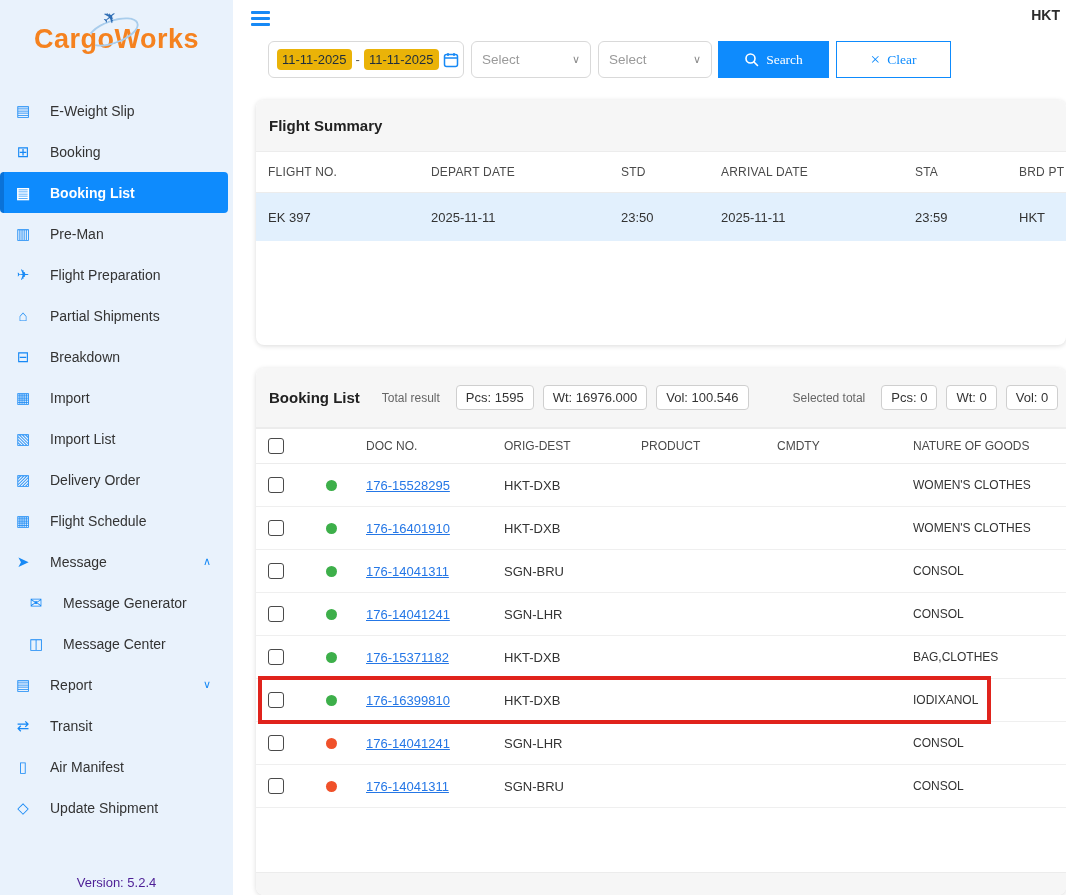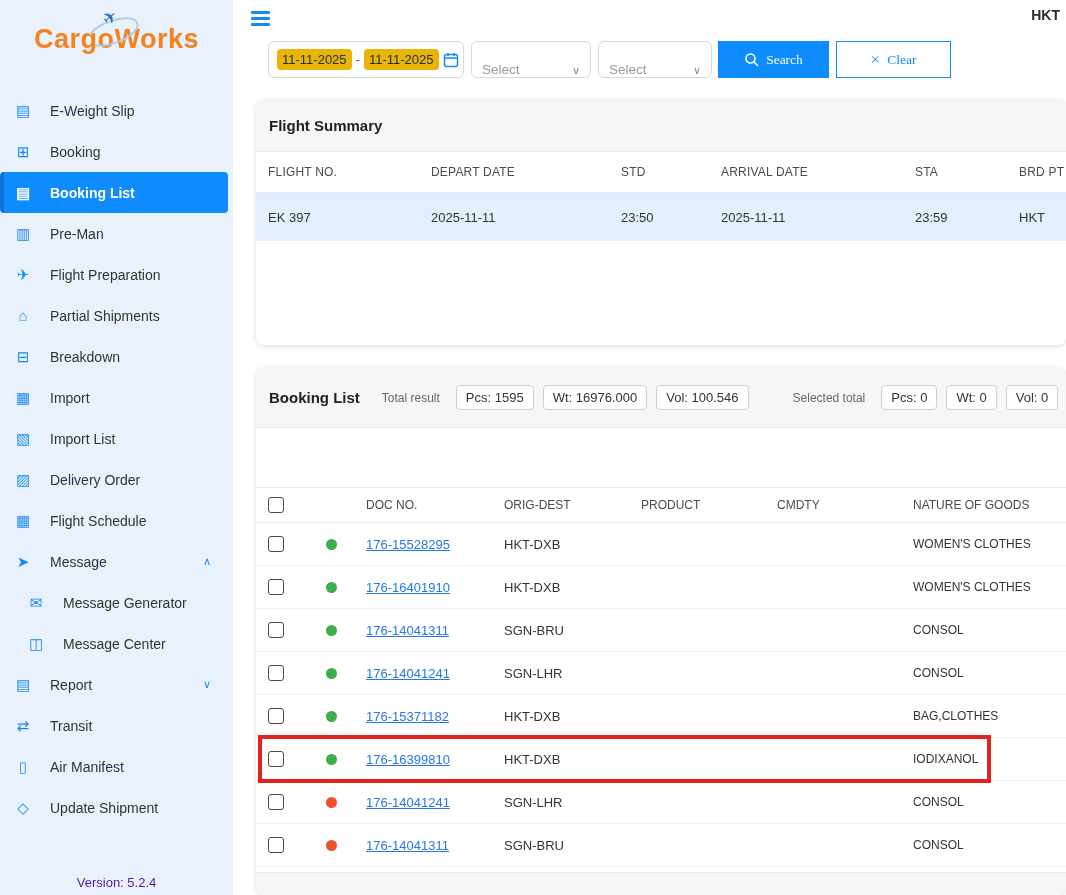--- a/index.html
+++ b/index.html
@@ -23,21 +23,21 @@
 .hamburger{position:absolute;left:18px;top:11px;width:19px;cursor:pointer}
 .hamburger span{display:block;height:2.5px;background:#1789f5;margin-bottom:3.5px;border-radius:1px}
 .station{position:absolute;right:6px;top:7px;font-size:14px;font-weight:bold;color:#2c2c2c}
 
 .filters{position:absolute;left:35px;top:41px;display:flex;align-items:center}
 .ctrl{height:37px;border:1px solid #d9d9d9;border-radius:6px;background:#fff}
 .daterange{width:196px;display:flex;align-items:center;padding:0 8px;gap:4px;cursor:pointer}
 .datechip{background:#eab308;color:#1e2d3d;font-size:13px;padding:3px 5px;border-radius:4px;white-space:nowrap}
 .datesep{color:#555;font-size:13px}
 .cal{margin-left:auto;display:flex}
-.select{width:120px;margin-left:7px;display:flex;align-items:flex-end;padding:0 10px;color:#9a9a9a;font-size:13.5px;cursor:pointer}
+.select{width:120px;margin-left:7px;display:flex;align-items:center;padding:0 10px;color:#9a9a9a;font-size:13.5px;cursor:pointer}
 .select .chev{margin-left:auto;color:#8a8a8a;font-size:11px}
 .select.s2{width:114px}
 .flt-input{width:119px;margin-left:7px;padding:0 10px;font-size:13.5px;color:#222;font-family:inherit;outline:none}
 .btn{height:37px;border-radius:0;font-size:13.5px;cursor:pointer;display:flex;align-items:center;justify-content:center;gap:7px;font-family:Liberation Serif, serif}
 .btn-search{width:111px;margin-left:6px;background:#0e8bfd;border:1px solid #0e8bfd;color:#fff}
 .btn-clear{width:115px;margin-left:7px;background:#fff;border:1.5px solid #0e8bfd;color:#0e8bfd}
 .btn-clear .x{font-size:17px;line-height:1}
 
 .card{position:absolute;left:23px;width:810px;background:#fff;border-radius:8px;box-shadow:0 1px 5px rgba(0,0,0,.15);overflow:hidden}
 .fs-card{top:100px;height:245px}
@@ -46,21 +46,21 @@
 .fs-col{font-size:12px;color:#4a4a4a;letter-spacing:.2px}
 .fs-row{display:grid;grid-template-columns:163px 190px 100px 194px 104px 1fr;padding-left:12px;height:48px;align-items:center;background:#e2f0fd;font-size:13px;color:#333;cursor:pointer}
 
 .bl-card{top:368px;height:527px}
 .bl-head{height:60px;background:#f6f6f6;border-bottom:1px solid #ececec;display:flex;align-items:center;padding-left:13px}
 .bl-title{font-size:15px;font-weight:bold;color:#222}
 .bl-muted{font-size:12px;color:#666;margin-left:22px}
 .badges{display:flex;gap:9px;margin-left:16px}
 .badge{border:1px solid #cfcfcf;border-radius:4px;background:#fff;padding:4px 9px;font-size:13px;color:#333;white-space:nowrap}
 .bl-head .sel{margin-left:44px}
-.bl-hrow{display:grid;grid-template-columns:52px 46px 138px 137px 136px 136px 1fr;padding-left:12px;height:36px;align-items:center;border-top:1px solid #ececec;border-bottom:1px solid #ececec;margin-top:59px}
+.bl-hrow{display:grid;grid-template-columns:52px 46px 138px 137px 136px 136px 1fr;padding-left:12px;height:36px;align-items:center;border-top:1px solid #ececec;border-bottom:1px solid #ececec;}
 .bl-col{font-size:12px;color:#4a4a4a}
 .bl-row{display:grid;grid-template-columns:52px 46px 138px 137px 136px 136px 1fr;padding-left:12px;height:43px;align-items:center;border-bottom:1px solid #efefef;position:relative;font-size:13px;color:#333}
 .cellc{display:flex;align-items:center}
 .cb{width:16px;height:16px;border:1.5px solid #4a4a4a;border-radius:3px;background:#fff;display:inline-block;cursor:pointer}
 .dot{width:11px;height:11px;border-radius:50%;display:inline-block;margin-left:6px}
 .dot.green{background:#3daf4a}
 .dot.red{background:#f0512a}
 .doclink{color:#2577e6;font-size:13px}
 .nature{font-size:12px}
 .row-annotation{position:absolute;left:2px;top:-3px;height:calc(100% + 6px);width:733px;border:4px solid #e0231c;pointer-events:none;z-index:5}

